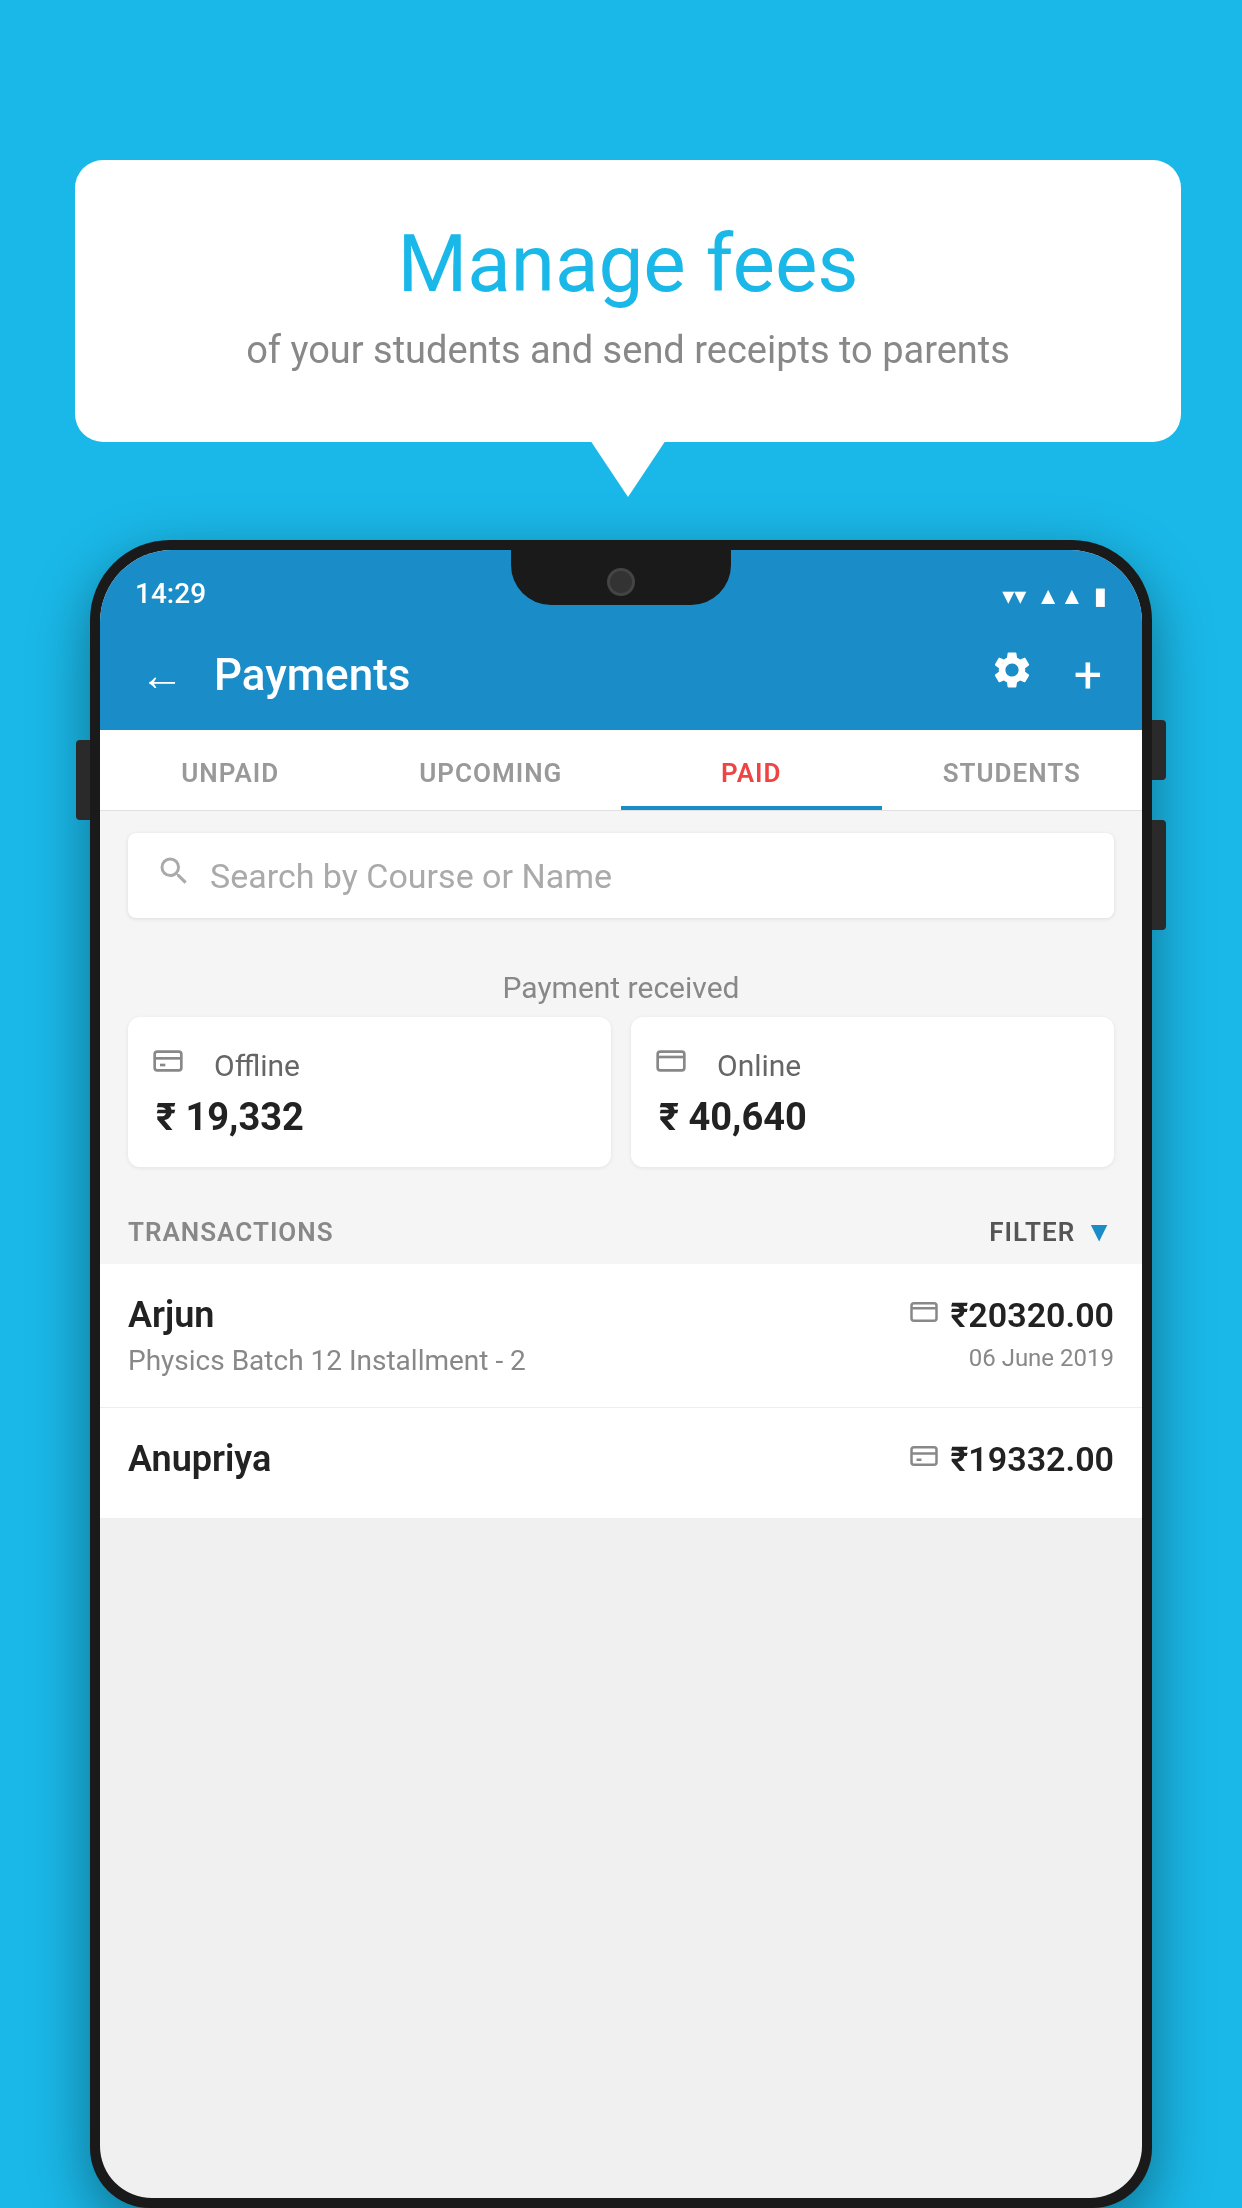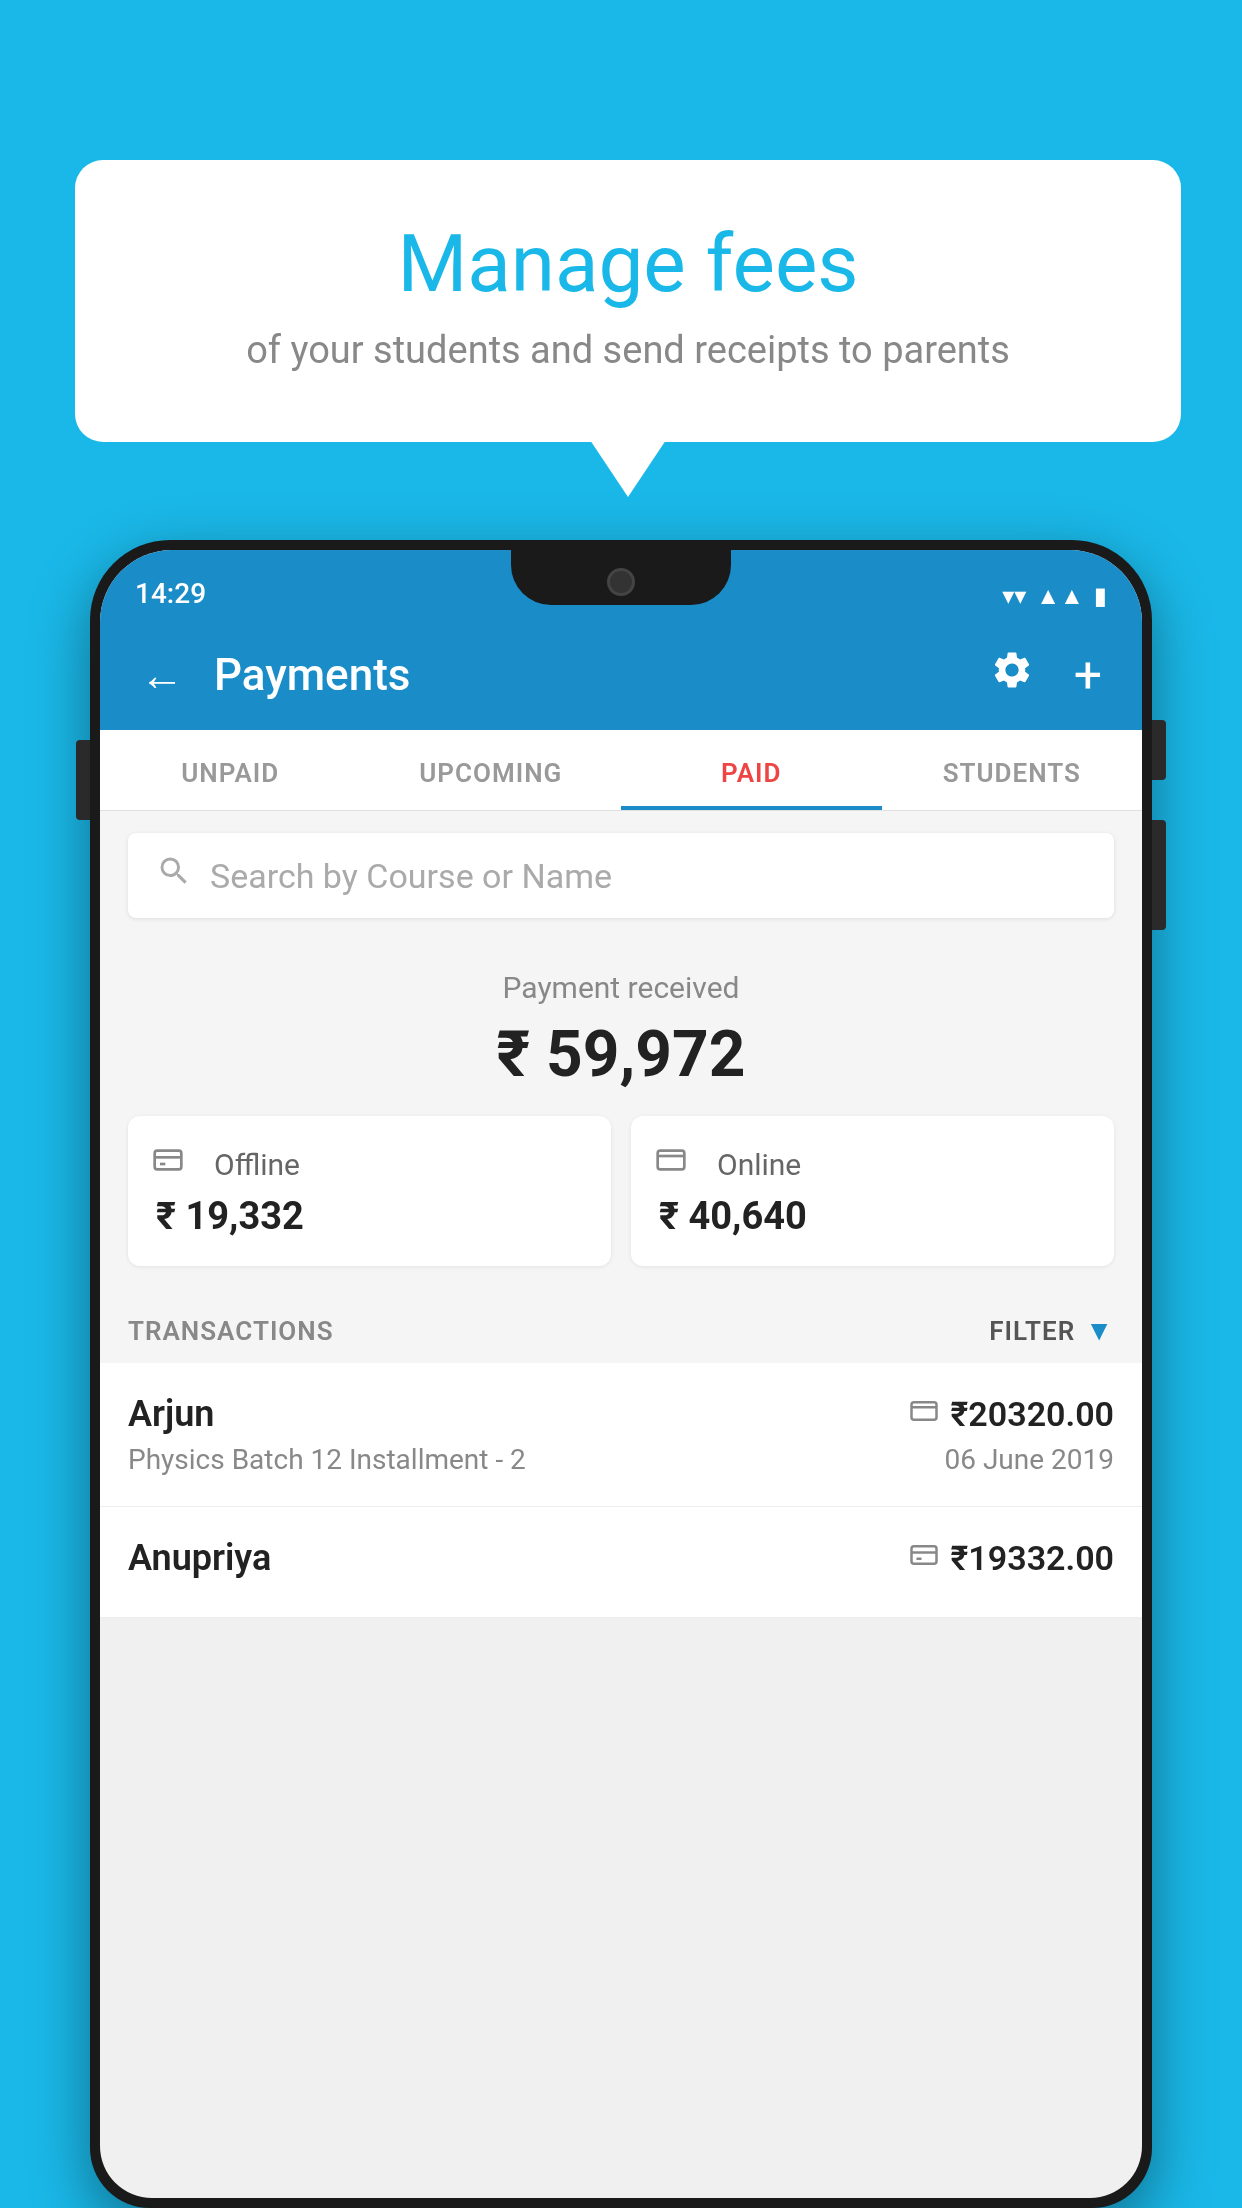--- a/index.html
+++ b/index.html
@@ -360,21 +360,21 @@
       justify-content: space-between;
       align-items: flex-start;
     }
 
     .transaction-course {
       font-size: 28px;
       color: #888;
     }
 
     .transaction-date {
-      font-size: 28px;
+      font-size: 24px;
       color: #888;
     }
 
     
     .phone-side-btn-left {
       position: absolute;
       left: -14px;
       top: 200px;
       width: 14px;
       height: 80px;
@@ -465,21 +465,20 @@
           <svg width="36" height="36" viewBox="0 0 24 24" fill="#aaa">
             <path d="M15.5 14h-.79l-.28-.27A6.471 6.471 0 0 0 16 9.5 6.5 6.5 0 1 0 9.5 16c1.61 0 3.09-.59 4.23-1.57l.27.28v.79l5 4.99L20.49 19l-4.99-5zm-6 0C7.01 14 5 11.99 5 9.5S7.01 5 9.5 5 14 7.01 14 9.5 11.99 14 9.5 14z"></path>
           </svg>
         </span>
         <span class="search-placeholder">Search by Course or Name</span>
       </div>
     </div>
 
     <div class="payment-summary">
       <div class="payment-received-label">Payment received</div>
-      <div class="payment-amount">₹ 59,972</div>
       <div class="payment-cards">
 
         <div class="payment-card">
           <div class="card-header">
             <span class="card-icon">
               <svg width="32" height="32" viewBox="0 0 24 24" fill="#888">
                 <rect x="2" y="5" width="20" height="14" rx="2" ry="2" stroke="#888" stroke-width="2" fill="none"></rect>
                 <line x1="2" y1="10" x2="22" y2="10" stroke="#888" stroke-width="2"></line>
                 <line x1="6" y1="15" x2="10" y2="15" stroke="#888" stroke-width="2"></line>
               </svg>

